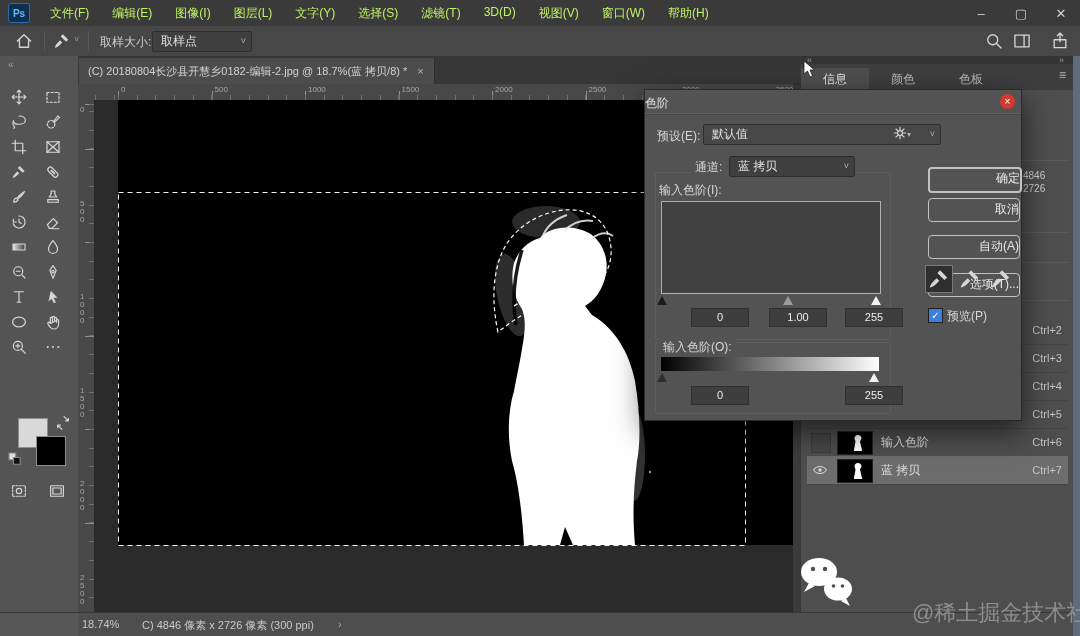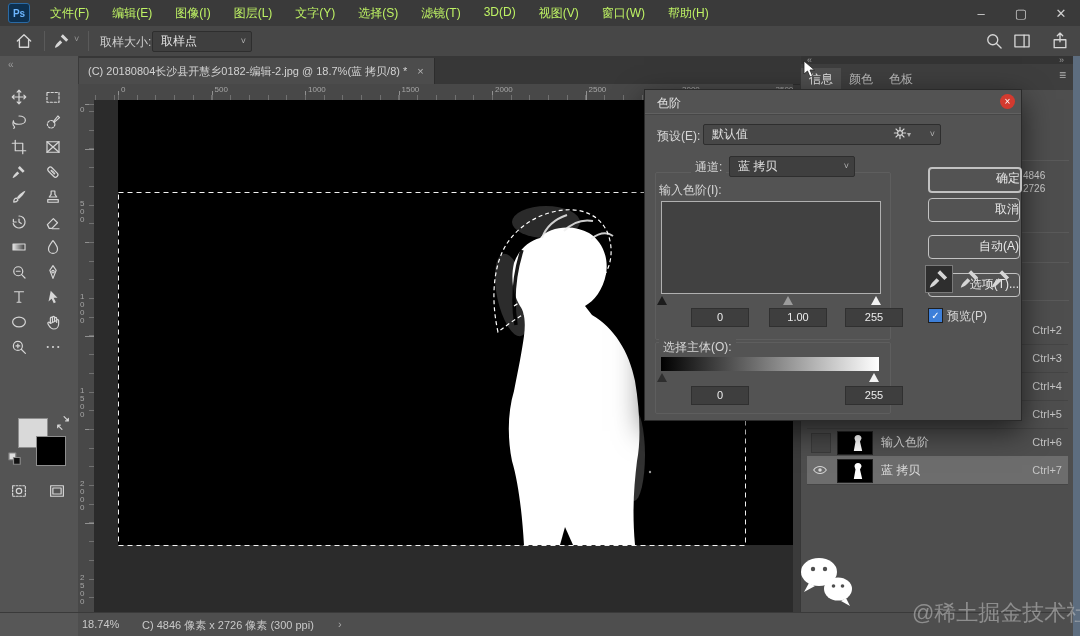--- a/index.html
+++ b/index.html
@@ -48,36 +48,36 @@
       repeating-linear-gradient(0deg,#909090 0 1px,transparent 1px 93.5px);
     background-size:5px 100%,9px 100%;background-repeat:repeat-y;background-position:right 5px,right 5px;}
   .vruler span{position:absolute;left:2px;font-size:8px;line-height:8px;color:#a5a5a5;white-space:pre-line;}
   .corner{left:78px;top:84px;width:16px;height:16px;background:#484848;border-right:1px solid #353535;border-bottom:1px solid #353535;}
   
   .canvas-wrap{left:94px;top:100px;width:699px;height:512px;background:#2b2b2b;overflow:hidden;z-index:1;}
   
   .rp{left:800px;top:56px;width:273px;height:556px;background:#4e4e4e;border-left:1px solid #383838;z-index:2;}
   .rp-head{position:absolute;left:0;top:0;width:273px;height:8px;background:#343434;color:#9a9a9a;font-size:9px;line-height:8px;}
   .rp-tabs{position:absolute;left:0;top:8px;width:273px;height:26px;background:#3e3e3e;display:flex;align-items:flex-end;}
-  .rp-tab{height:22px;line-height:22px;padding:0 8px;font-size:12px;color:#b8b8b8;}
+  .rp-tab{height:22px;line-height:22px;padding:0 22px;font-size:12px;color:#b8b8b8;}
   .rp-tab.active{background:#4e4e4e;color:#e4e4e4;}
   .rp-menu{position:absolute;right:8px;top:12px;color:#b5b5b5;font-size:12px;}
   .info-val{position:absolute;font-size:10px;color:#cfcfcf;}
   .hline{position:absolute;height:1px;background:#5a5a5a;}
   .ch-row{position:absolute;left:6px;width:261px;height:28px;border-bottom:1px solid #454545;}
   .ch-row.sel{background:#6d6d6d;}
   .eye-well{position:absolute;left:4px;top:5px;width:18px;height:18px;background:#464646;border:1px solid #3a3a3a;}
   .eye{position:absolute;left:5px;top:6px;width:16px;height:16px;}
   .thumb{position:absolute;left:30px;top:3px;width:34px;height:22px;border:1px solid #222;}
   .ch-name{position:absolute;left:74px;top:0;line-height:28px;font-size:12px;color:#dcdcdc;white-space:nowrap;}
   .ch-short{position:absolute;right:6px;top:0;line-height:28px;font-size:11px;color:#c4c4c4;}
   
   .dialog{left:644px;top:89px;width:376px;height:330px;background:#535353;border:1px solid #2a2a2a;
           box-shadow:0 10px 28px rgba(0,0,0,.6);z-index:40;}
-  .dlg-title{position:absolute;left:12px;top:5px;font-size:12px;color:#e0e0e0;}
+  .dlg-title{position:absolute;left:0;top:5px;font-size:12px;color:#e0e0e0;}
   .dlg-close{position:absolute;right:6px;top:4px;width:15px;height:15px;border-radius:50%;background:#d33a2f;
              color:#fff;font-size:10px;line-height:15px;text-align:center;}
   .dlg-sep{position:absolute;left:0;top:23px;width:100%;height:1px;background:#616161;box-shadow:0 1px 0 #474747;}
   .lbl{position:absolute;font-size:12px;color:#d6d6d6;white-space:nowrap;}
   .groupbox{position:absolute;border:1px solid #5e5e5e;border-radius:2px;}
   .histo{position:absolute;left:16px;top:111px;width:218px;height:91px;background:#414141;border:1px solid #b0b0b0;}
   .tri{position:absolute;width:0;height:0;border-left:5px solid transparent;border-right:5px solid transparent;}
   .fld{position:absolute;width:56px;height:17px;background:#3e3e3e;border:1px solid #303030;color:#ececec;
        font-size:11px;text-align:center;line-height:17px;}
   .btn{position:absolute;left:283px;width:90px;height:22px;border:1px solid #c2c2c2;border-radius:4px;
@@ -481,21 +481,21 @@
     <span class="lbl" style="left:14px;top:92px">输入色阶(I):</span>
     <div class="histo"></div>
     <span class="tri" style="left:12px;top:206px;border-bottom:9px solid #1c1c1c"></span>
     <span class="tri" style="left:138px;top:206px;border-bottom:9px solid #9c9c9c"></span>
     <span class="tri" style="left:226px;top:206px;border-bottom:9px solid #f2f2f2"></span>
     <div class="fld" style="left:46px;top:218px">0</div>
     <div class="fld" style="left:124px;top:218px">1.00</div>
     <div class="fld" style="left:200px;top:218px">255</div>
 
     <div class="groupbox" style="left:10px;top:252px;width:234px;height:70px"></div>
-    <span class="lbl" style="left:14px;top:249px;background:#535353;padding:0 4px">选择主体(O):</span>
+    <span class="lbl" style="left:14px;top:249px;background:#535353;padding:0 4px">输入色阶(O):</span>
     <div class="grad"></div>
     <span class="tri" style="left:12px;top:283px;border-bottom:9px solid #2e2e2e"></span>
     <span class="tri" style="left:224px;top:283px;border-bottom:9px solid #f2f2f2"></span>
     <div class="fld" style="left:46px;top:296px">0</div>
     <div class="fld" style="left:200px;top:296px">255</div>
 
     <div class="btn focus" style="top:33px">确定</div>
     <div class="btn" style="top:64px">取消</div>
     <div class="btn" style="top:101px">自动(A)</div>
     <div class="btn" style="top:139px">选项(T)...</div>

